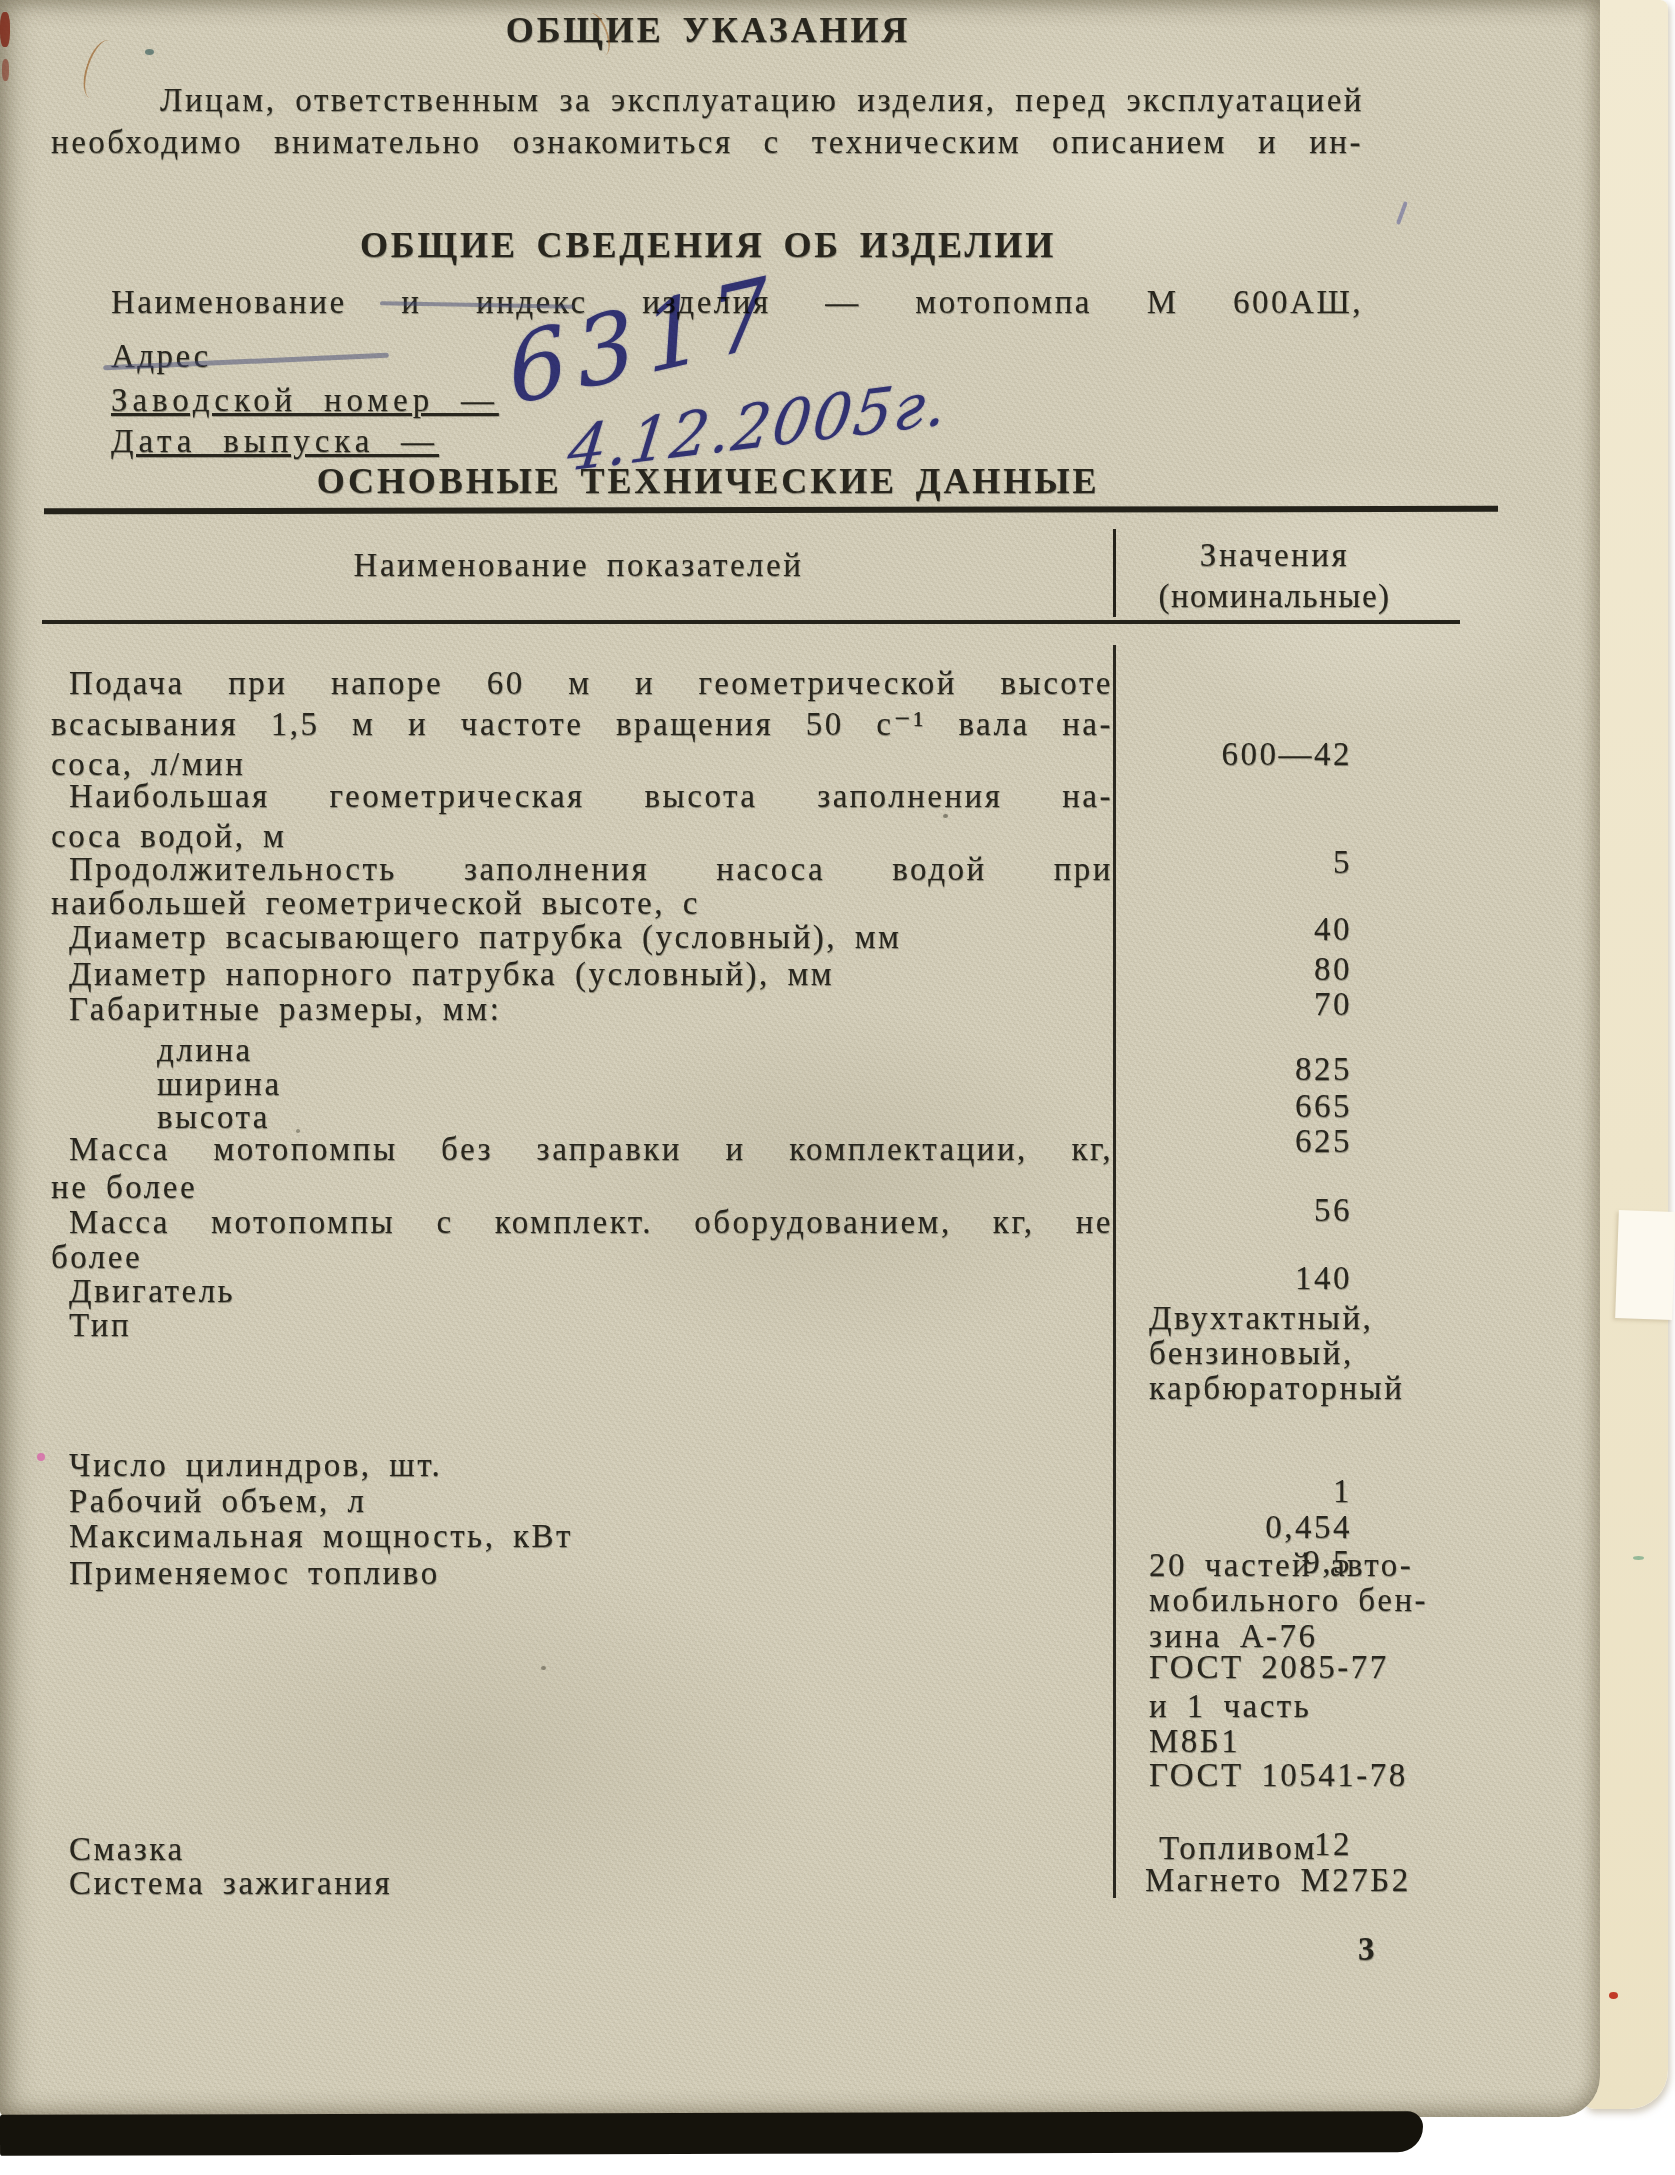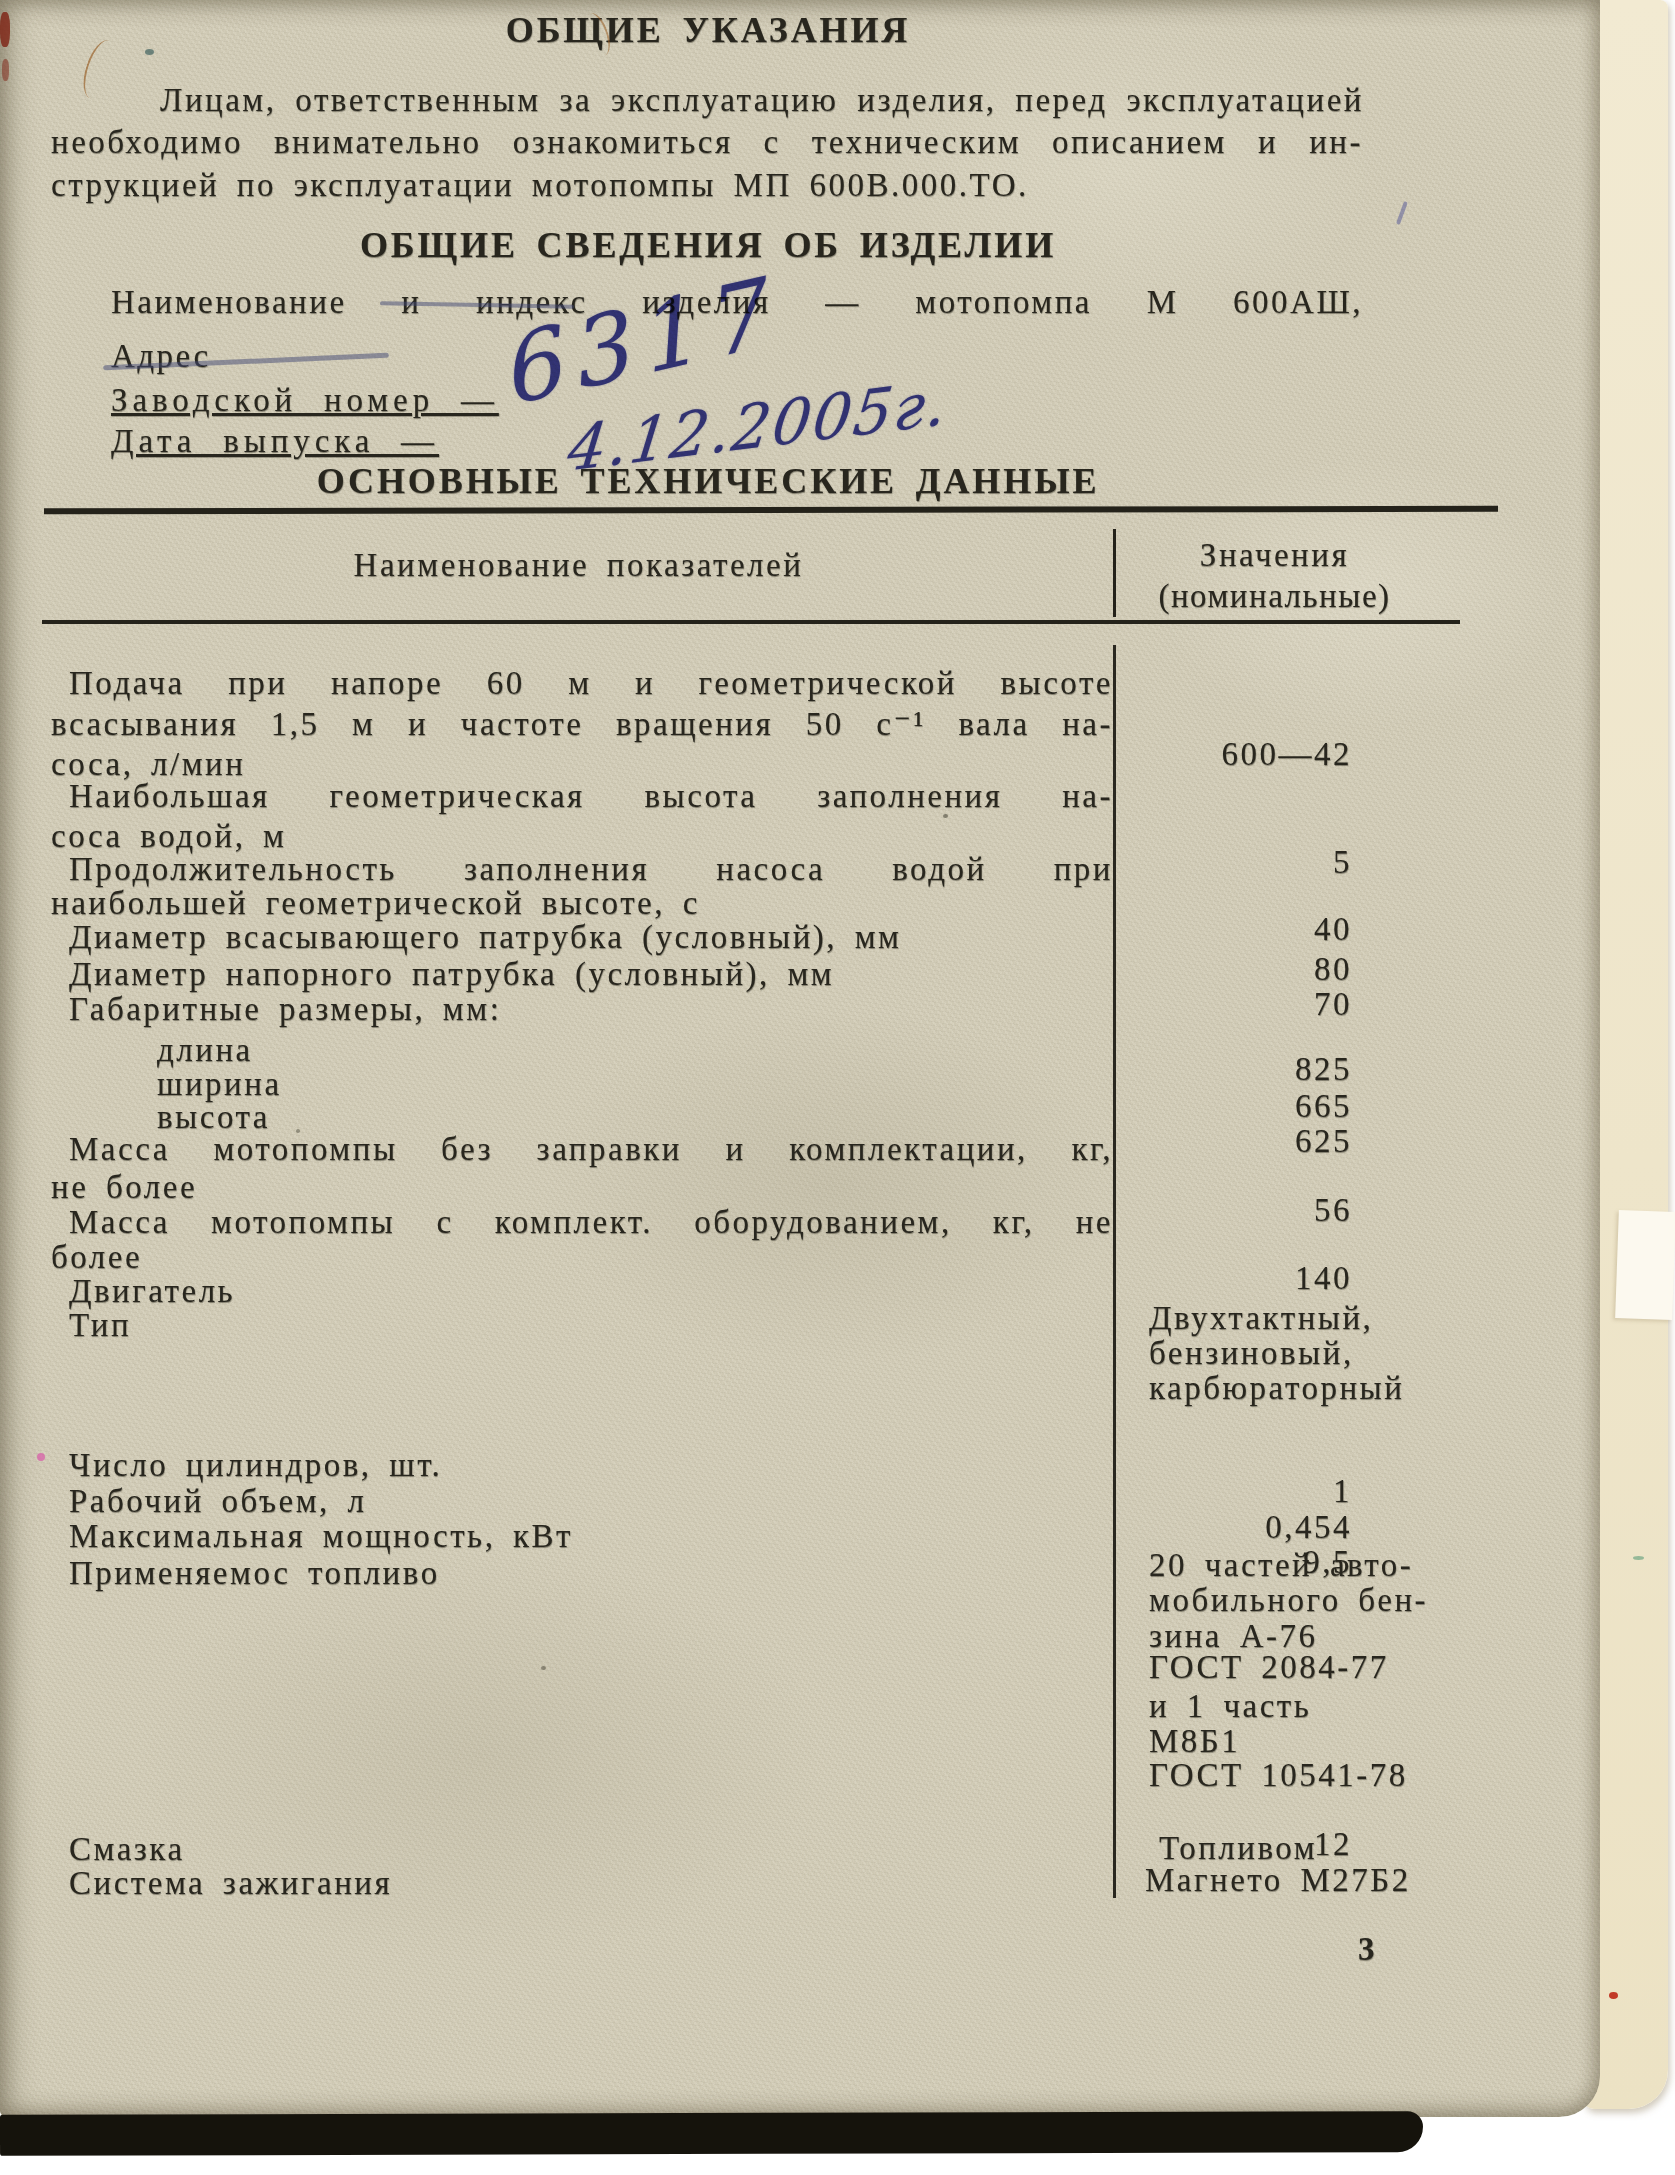--- a/index.html
+++ b/index.html
@@ -73,21 +73,20 @@
 
 <div class="under-page"></div>
 <div class="white-tab"></div>
 
 <div class="main-page">
 
   <div class="ctrblock ln ttl" style="top:9.8px">ОБЩИЕ УКАЗАНИЯ</div>
 
   <div class="ln j" style="top:82px;left:160px;width:1204px">Лицам, ответственным за эксплуатацию изделия, перед эксплуатацией</div>
   <div class="ln j" style="top:124px;left:51px;width:1312px">необходимо внимательно ознакомиться с техническим описанием и ин-</div>
-  <div class="ln" style="top:167px;left:51px">струкцией по эксплуатации мотопомпы МП 600В.000.ТО.</div>
 
   <div class="ctrblock ln ttl" style="top:225px">ОБЩИЕ СВЕДЕНИЯ ОБ ИЗДЕЛИИ</div>
 
   <div class="ln j" style="top:284px;left:111px;width:1252px">Наименование и индекс изделия — мотопомпа М 600АШ,</div>
   <div class="ln" style="top:338px;left:111px">Адрес</div>
   <div class="ln wide" style="top:382px;left:111px">Заводской номер —</div>
   <div class="ln wide" style="top:423px;left:111px">Дата выпуска —</div>
 
   <div class="hand" style="top:286px;left:505px;font-size:94px;letter-spacing:9.8px;transform:rotate(-13deg) skewX(-6deg)">6317</div>
   <div class="hand" style="top:390px;left:567px;font-size:61px;letter-spacing:2px;transform:rotate(-7deg) skewX(-14deg)">4.12.2005г.</div>
@@ -145,21 +144,21 @@
   <div class="ln vc" style="top:1224px">140</div>
   <div class="ln vl" style="top:1300px">Двухтактный,</div>
   <div class="ln vl" style="top:1335px">бензиновый,</div>
   <div class="ln vl" style="top:1370px">карбюраторный</div>
   <div class="ln vc" style="top:1437px">1</div>
   <div class="ln vc" style="top:1473px">0,454</div>
   <div class="ln vc" style="top:1508px">9,5</div>
   <div class="ln vl" style="top:1547px">20 частей авто-</div>
   <div class="ln vl" style="top:1582px">мобильного бен-</div>
   <div class="ln vl" style="top:1618px">зина А-76</div>
-  <div class="ln vl" style="top:1649px">ГОСТ 2084-77</div>
+  <div class="ln vl" style="top:1649px">ГОСТ 2085-77</div>
   <div class="ln vl" style="top:1688px">и 1 часть</div>
   <div class="ln vl" style="top:1723px">М8Б1</div>
   <div class="ln vl" style="top:1757px">ГОСТ 10541-78</div>
   <div class="ln vc" style="top:1790px">12</div>
   <div class="ln" style="top:1830px;left:1159px">Топливом</div>
   <div class="ln" style="top:1862px;left:1145px">Магнето М27Б2</div>
 
   <div class="ln b" style="top:1931px;left:1358px">3</div>
 
   <div style="position:absolute;top:39px;left:86px;width:25.5px;height:61px;border-left:2.9px solid rgba(146,84,24,.6);border-radius:60% 40% 30% 60%;transform:rotate(18deg)"></div>

